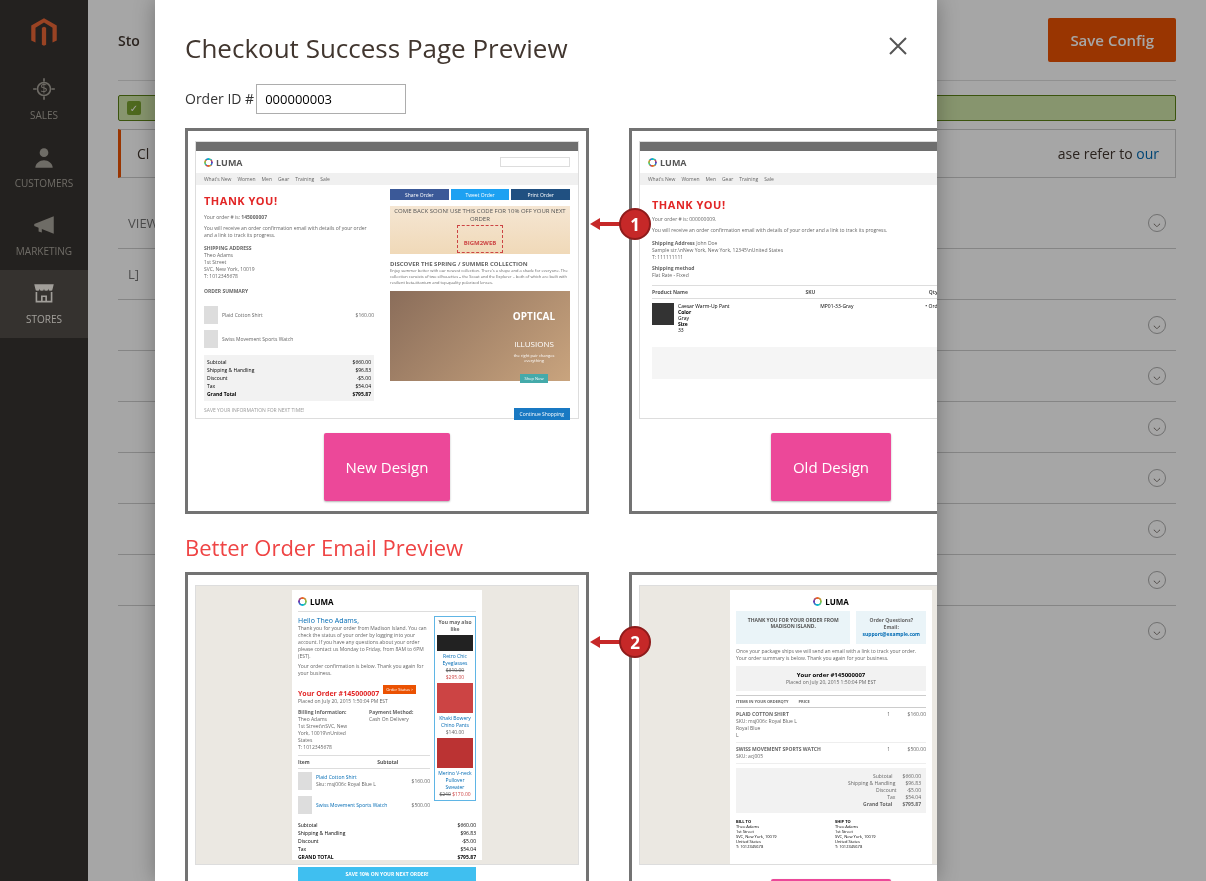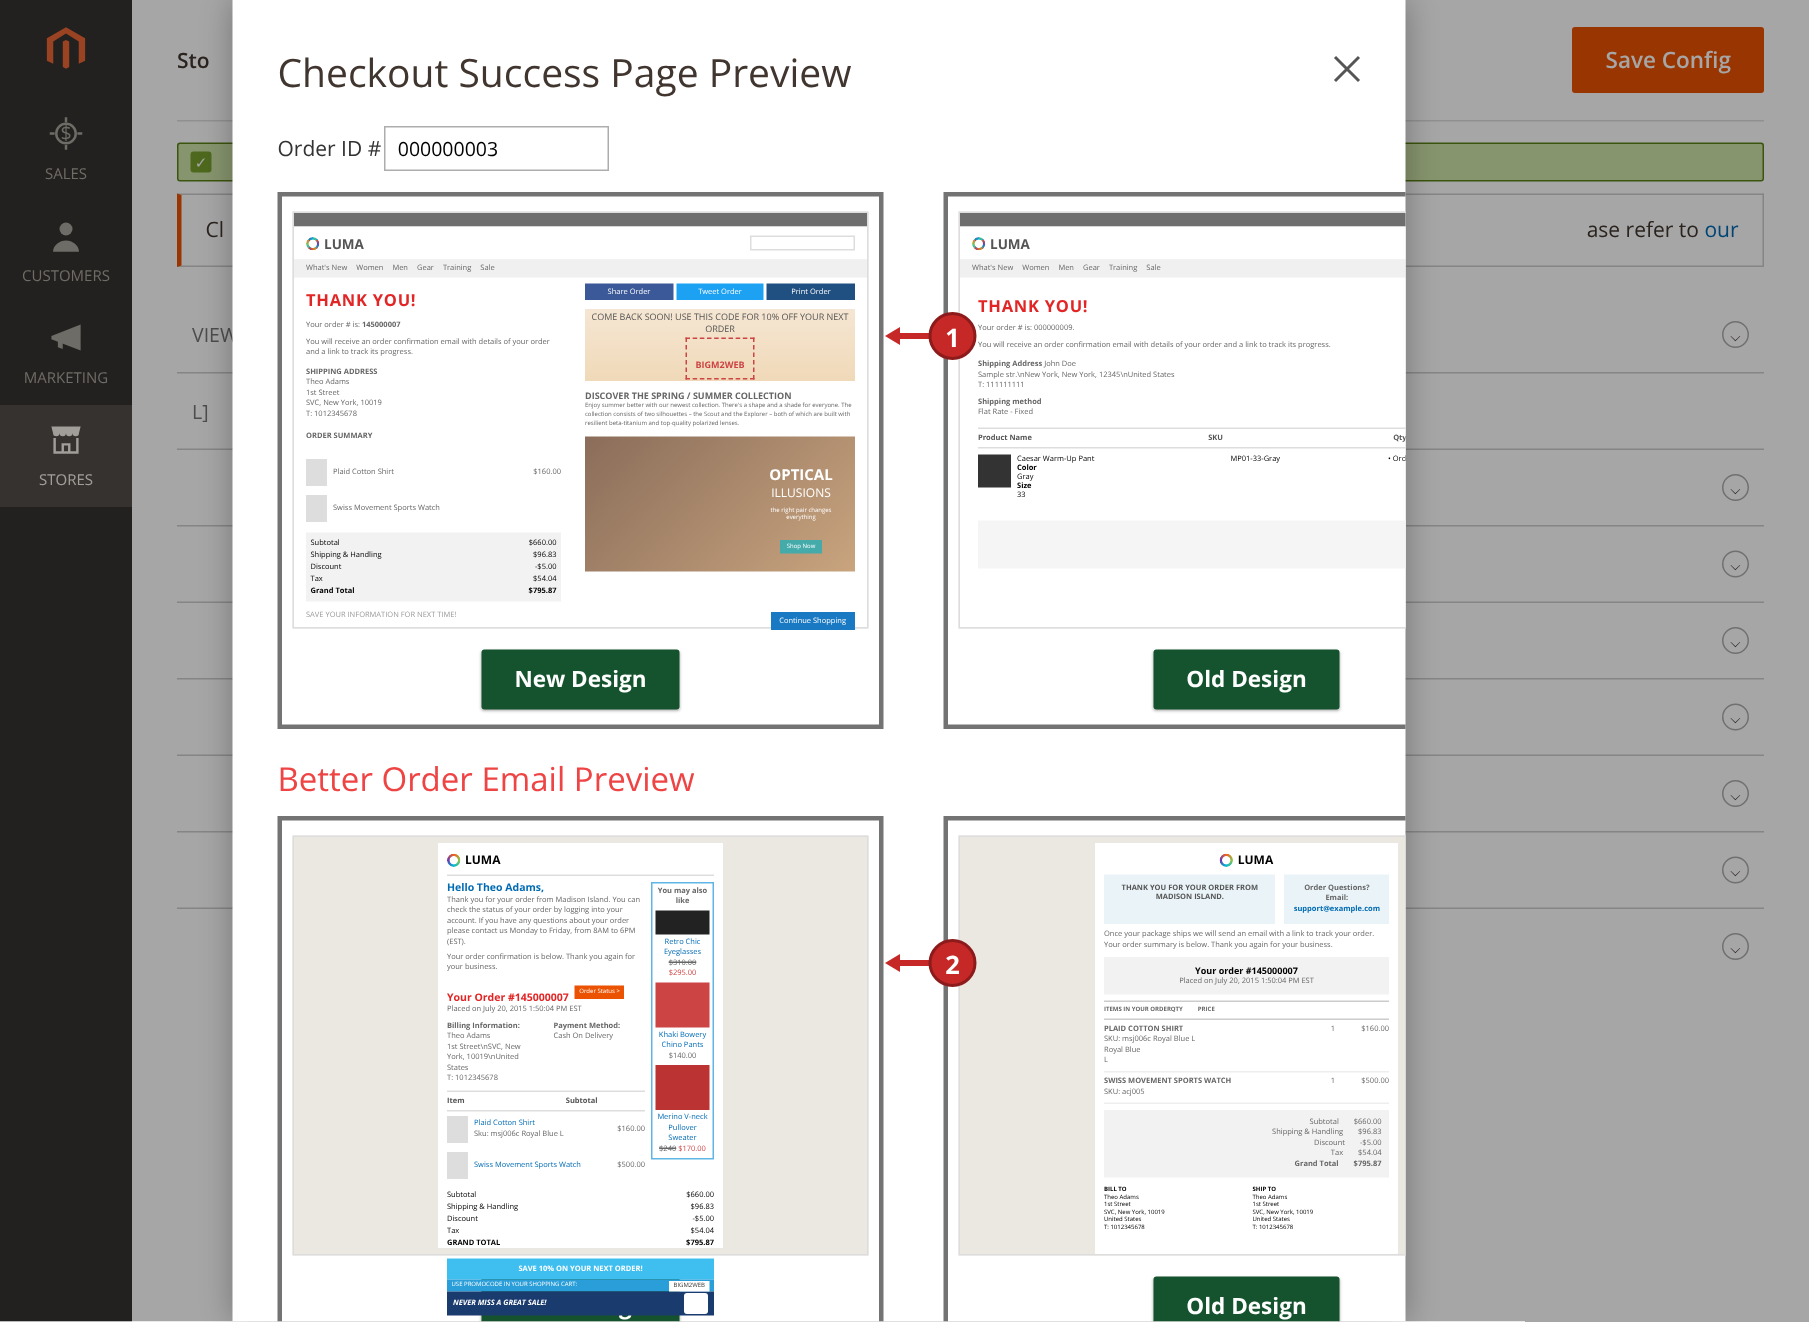--- a/index.html
+++ b/index.html
@@ -80,37 +80,37 @@
 .old-table-head span:nth-child(3){flex:1;text-align:center;}
 .old-table-head span:nth-child(4){flex:1;text-align:right;}
 .old-row { display:flex; font-size:5px; padding:4px 0; align-items:flex-start; }
 .old-row .prod-thumb { width:22px; height:22px; background:#333; margin-right:4px; }
 .old-totals { background:#f5f5f5; margin-top:10px; padding:4px; }
 .old-totals .trow { display:flex; justify-content:flex-end; gap:8px; font-size:5px; padding:1px 0; }
 
 .email-body { background:#ebe8e2; }
 .email-inner { position:absolute; left:96px; right:96px; top:4px; bottom:4px; background:#fff; padding:6px; }
 .email-inner-old { position:absolute; left:90px; right:90px; top:4px; bottom:0; background:#fff; padding:6px; }
-.hello { color:#006bb4; font-size:7px; font-weight:700; }
+.hello { color:#006bb4; font-size:7px; font-weight:400; }
 .email-ordernum { color:#e22626; font-size:7px; font-weight:700; margin-top:8px; }
 .email-right-col { width:42px; float:right; border:1px solid #5fb5e5; padding:2px; margin-left:4px; }
 .email-glasses { width:100%; height:16px; background:#222; margin:2px 0; }
 .email-figure { width:100%; height:30px; background:#c44; margin:2px 0; }
 .promo-strip1 { background:#3fbff0; height:14px; margin-top:6px; color:#fff; font-size:5px; display:flex; align-items:center; justify-content:center; font-weight:700; }
 .promo-strip2 { background:#1a3b6e; height:16px; color:#fff; font-size:5px; display:flex; align-items:center; padding:0 4px; font-style:italic; font-weight:700; }
 .thumbs-up { width:16px; height:14px; background:#fff; margin-left:auto; border-radius:2px; }
 
 .ty-box { background:#eaf4f8; padding:6px; text-align:center; font-size:5px; color:#555; font-weight:700; }
 .ord-box { background:#f2f2f2; padding:5px; text-align:center; font-size:5px; margin-top:4px; }
 .items-head { border-top:1px solid #ccc; border-bottom:1px solid #ccc; padding:3px 0; margin-top:4px; display:flex; font-size:4px; font-weight:700; color:#666; }
 .items-head span:last-child { margin-left:auto; }
 .addr-cols { display:flex; gap:8px; margin-top:6px; font-size:4px; }
 .addr-cols > div { flex:1; }
 
-.design-btn { background:#14532d; color:#fff; border:none; padding:10px 22px; font-size:15px; font-weight:700; border-radius:2px; margin-top:14px; cursor:pointer; box-shadow:0 1px 2px rgba(0,0,0,0.3); }
+.design-btn { background:#ec4899; color:#fff; border:none; padding:24px 22px; font-size:15px; font-weight:400; border-radius:2px; margin-top:14px; cursor:pointer; box-shadow:0 1px 2px rgba(0,0,0,0.3); }
 
 
 .badge { position:absolute; width:32px; height:32px; background:#c62828; border:2px solid #8e1b1b; border-radius:50%; color:#fff; display:flex; align-items:center; justify-content:center; font-size:17px; font-weight:700; }
 .arrow-line { position:absolute; height:4px; background:#c62828; }
 .arrow-head { position:absolute; width:0; height:0; border-top:6px solid transparent; border-bottom:6px solid transparent; border-right:10px solid #c62828; }
 </style>
 </head>
 <body>
 
 <div class="sidebar">
@@ -290,21 +290,21 @@
                 </div>
               <div class="promo-banner">
                 <div class="micro-text" style="font-size:6px;text-align:center;color:#555;">COME BACK SOON! USE THIS CODE FOR 10% OFF YOUR NEXT ORDER</div>
                 <div style="border:1px dashed #c44;padding:2px 6px;margin-top:2px;"><span class="micro-text" style="color:#c44;font-weight:700;font-size:6px;">BIGM2WEB</span></div>
               </div>
               <div class="micro-text" style="margin-top:6px;font-weight:700;font-size:6px;">DISCOVER THE SPRING / SUMMER COLLECTION</div>
               <div class="micro-text" style="font-size:4px;">Enjoy summer better with our newest collection. There's a shape and a shade for everyone. The collection consists of two silhouettes – the Scout and the Explorer – both of which are built with resilient beta-titanium and top-quality polarized lenses.</div>
               <div class="optical-img">
                 <div class="optical-overlay">
                   <div style="font-size:10px;font-weight:700;">OPTICAL</div>
-                  <div style="font-size:8px;">ILLUSIONS</div>
+                  <div style="font-size:8px;margin-top:15px;">ILLUSIONS</div>
                   <div style="font-size:4px;margin-top:4px;">the right pair changes everything</div>
                   <div style="background:#4aa;padding:2px 4px;font-size:4px;margin-top:4px;display:inline-block;">Shop Now</div>
                 </div>
               </div>
             </div>
             <div style="position:absolute;right:8px;bottom:-2px;background:#1979c3;color:#fff;font-size:5px;padding:3px 6px;">Continue Shopping</div>
           </div>
         </div>
         <button class="design-btn">New Design</button>
       </div>

